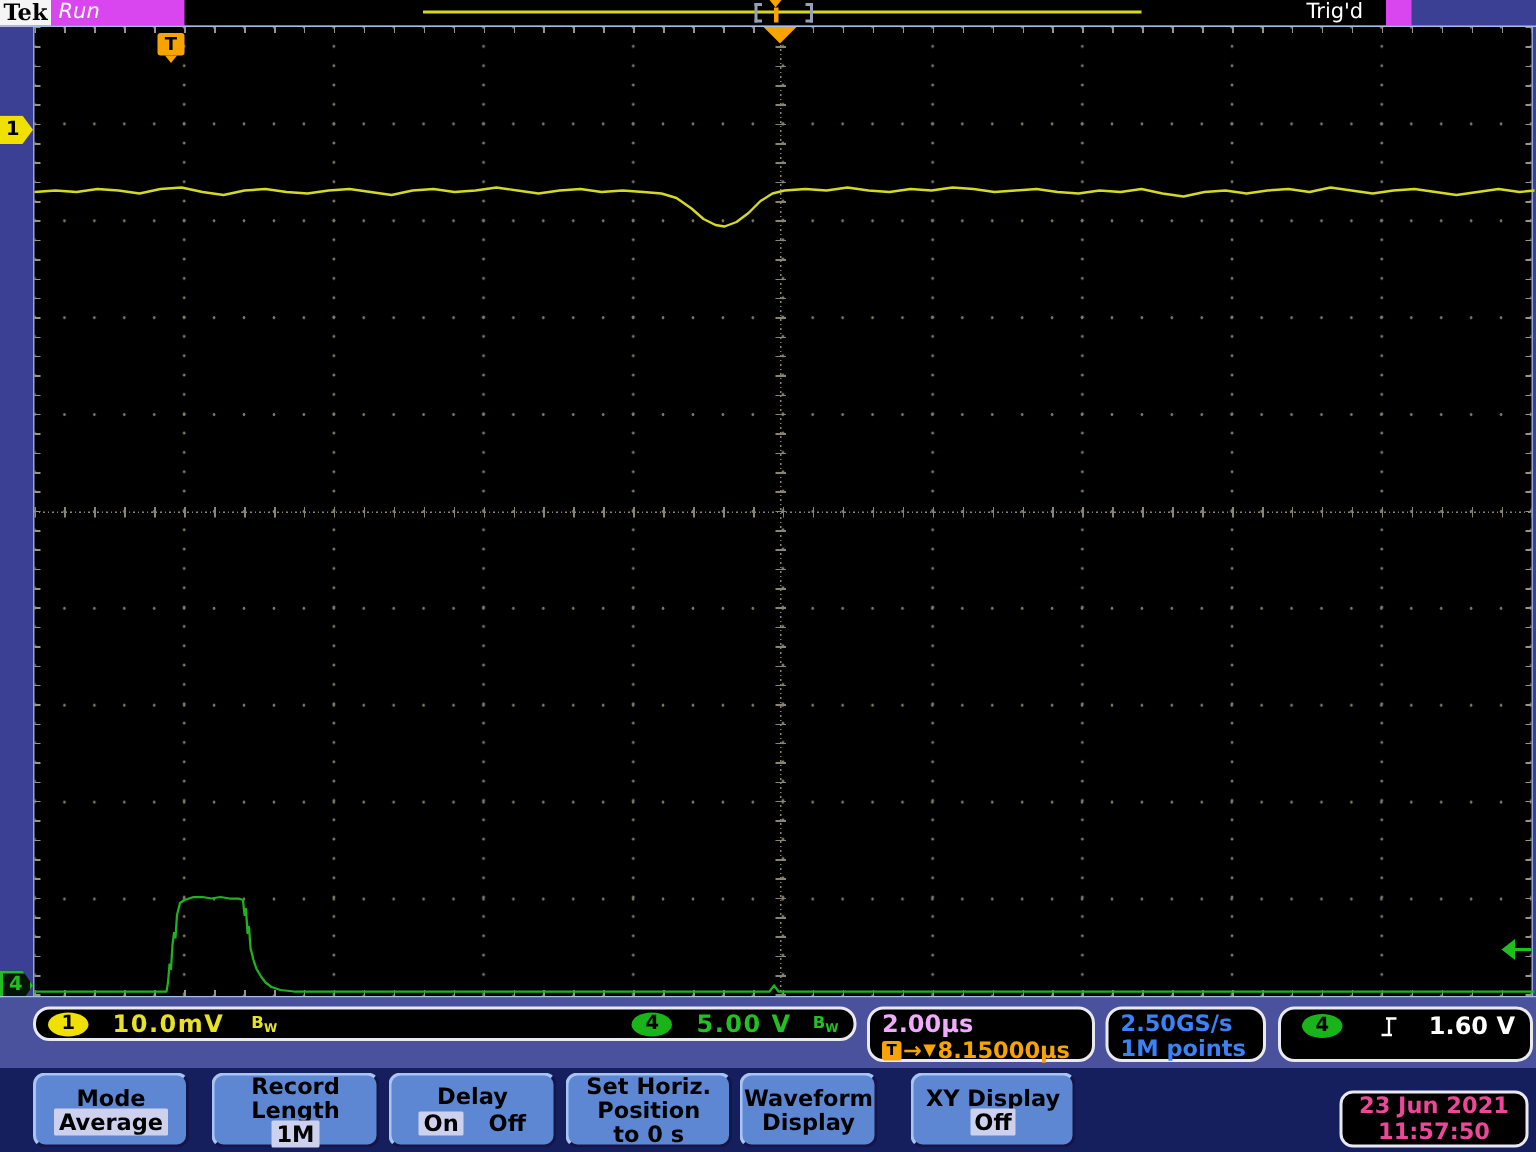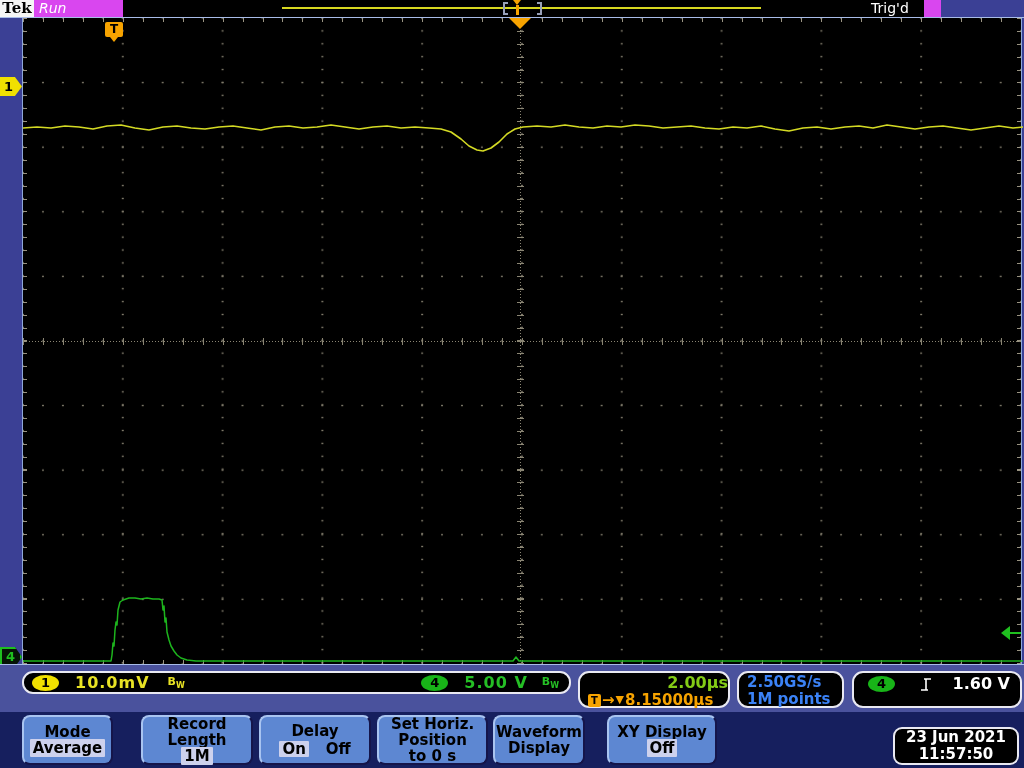--- a/index.html
+++ b/index.html
@@ -82,39 +82,39 @@
     color:#000;font-size:13px;font-weight:bold;text-align:center;line-height:16px;}
   .badge.y{background:#f0e000;}
   .badge.g{background:#18b418;}
   .chtext{font-size:16px;font-weight:bold;letter-spacing:1px;}
   .chtext.y{color:#e8e224;}
   .chtext.g{color:#25bf25;}
   .bw{font-size:11px;font-weight:bold;}
   .bw sub{font-size:8px;}
   .bw.y{color:#e8e224;}
   .bw.g{color:#25bf25;}
-  .ro-line1{font-size:16px;font-weight:bold;color:#84cc16;line-height:18px;text-align:right;}
+  .ro-line1{font-size:16px;font-weight:bold;color:#f0abfc;line-height:18px;}
   .ro-line2{font-size:15px;font-weight:bold;color:#f7a300;line-height:16px;display:flex;align-items:center;gap:1px;}
   .tsym{display:inline-block;width:13px;height:13px;background:#f7a300;border-radius:2px;
     color:#000;font-size:10px;font-weight:bold;text-align:center;line-height:13px;}
   .acqline{font-size:15px;font-weight:bold;color:#3b82f6;line-height:17px;}
   .edge-icon{margin:2px 0 0 24px;}
   .triglevel{flex:1;text-align:right;margin-right:10px;font-size:16px;font-weight:bold;color:#fff;line-height:19px;}
   .trig .badge{margin:2px 0 0 14px;}
   
   .menu-strip{position:absolute;left:0;top:712px;width:1024px;height:56px;background:#161f5e;}
   .mbtn{position:absolute;top:3px;height:50px;background:#5d87d2;border-radius:8px;
     border-top:2px solid #a9c4f0;border-left:2px solid #a9c4f0;
     border-right:2px solid #15154a;border-bottom:2px solid #15154a;
     color:#000;font-size:15px;font-weight:600;text-align:center;
     display:flex;flex-direction:column;justify-content:center;line-height:16px;padding:1px 0;cursor:pointer;}
   .hl{background:#cdd1ed;padding:0 3px;border-radius:1px;}
   .onoff-row{display:flex;justify-content:space-around;padding:0 10px;margin-top:2px;align-items:center;}
   .datetime-box{position:absolute;left:893px;top:15px;width:126px;height:38px;background:#000;
-    border:2px solid #e9e9f2;border-radius:9px;color:#ffffff;font-size:15px;font-weight:bold;
+    border:2px solid #e9e9f2;border-radius:9px;color:#ec4899;font-size:15px;font-weight:bold;
     line-height:17px;text-align:center;}
 </style>
 </head>
 <body>
 
 <div class="scope">
 
   <div class="topbar">
     <div class="tek-logo">Tek</div>
     <span class="run-label">Run</span>
@@ -185,21 +185,21 @@
       <span class="edge-icon">
         <svg width="14" height="17" viewBox="0 0 14 17">
             <path d="M2 14 H7 V3 H12 M5 3 H9 M5 14 H9" stroke="#ffffff" stroke-width="1.6" fill="none"></path>
           </svg>
       </span>
       <span class="triglevel">1.60 V</span>
     </div>
   </div>
 
   <div class="menu-strip">
-    <div class="mbtn" style="left:22px;width:91px">
+    <div class="mbtn" style="left:22px;width:104px">
       <div>Mode</div>
       <div><span class="hl">Average</span></div>
     </div>
     <div class="mbtn" style="left:141px;width:112px">
       <div>Record</div>
       <div>Length</div>
       <div><span class="hl">1M</span></div>
     </div>
     <div class="mbtn" style="left:259px;width:112px">
       <div>Delay</div>

